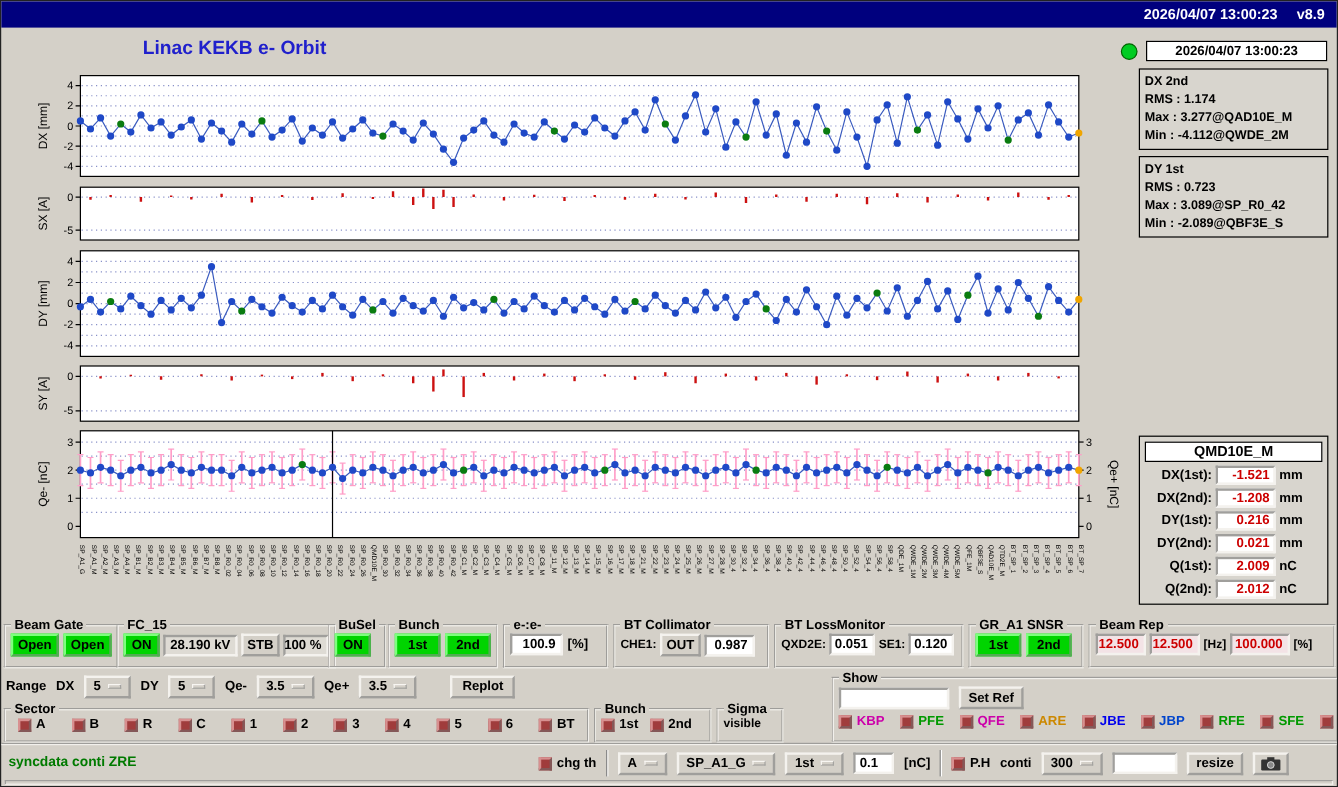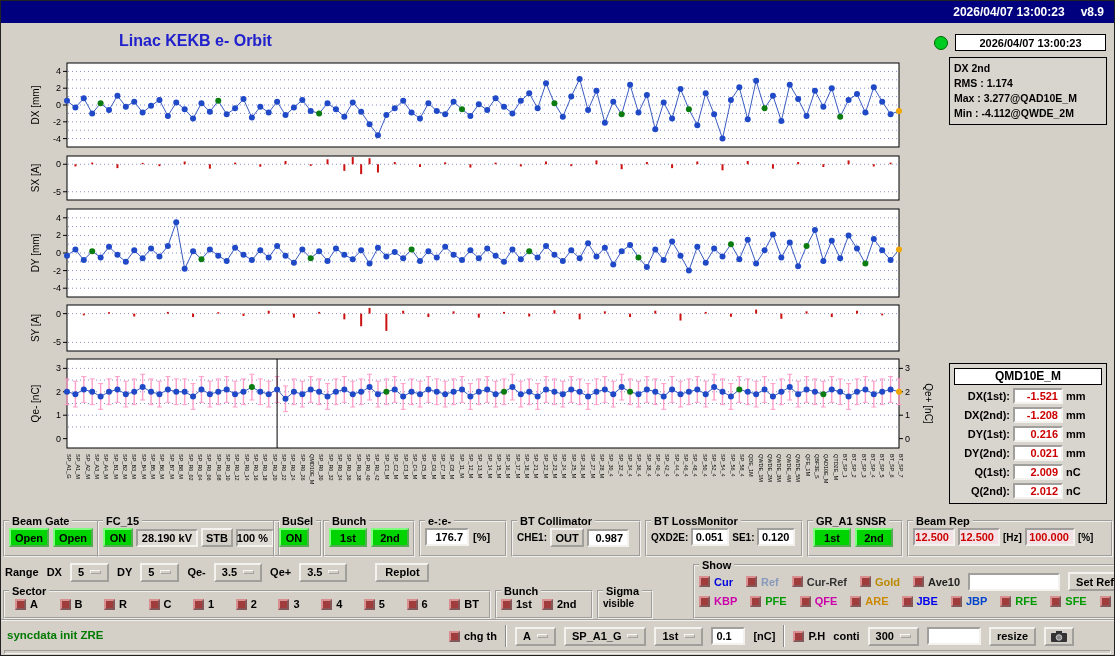--- a/index.html
+++ b/index.html
@@ -83,20 +83,26 @@
 <div class="page-title">Linac KEKB e- Orbit</div>
 <div class="status-led"></div>
 <div class="timestamp-box">2026/04/07 13:00:23</div>
 
 <div id="stats">
     <div class="statbox">
       <div class="stat-title">DX 2nd</div>
       <div class="stat-row">RMS : 1.174</div>
       <div class="stat-row">Max : 3.277@QAD10E_M</div>
       <div class="stat-row">Min : -4.112@QWDE_2M</div>
+    </div>
+    <div class="statbox">
+      <div class="stat-title">DY 1st</div>
+      <div class="stat-row">RMS : 0.723</div>
+      <div class="stat-row">Max : 3.089@SP_R0_42</div>
+      <div class="stat-row">Min : -2.089@QBF3E_S</div>
     </div>
   </div>
 <div id="monitor">
   <div class="mon-title">QMD10E_M</div>
   <div id="mon-rows">
       <div class="mon-row">
         <span class="mon-label">DX(1st):</span>
         <span class="mon-value">-1.521</span>
         <span class="mon-unit">mm</span>
       </div>
@@ -1019,21 +1025,21 @@
   <legend>Bunch</legend>
   <div class="row">
     <span class="btn green" style="width:38px">1st</span>
     <span class="btn green" style="width:38px">2nd</span>
   </div>
 </fieldset>
 
 <fieldset class="grp" style="left:418px;top:514px;width:88px;height:42px">
   <legend>e-:e-</legend>
   <div class="row">
-    <span class="sunk" style="width:44px">176.7</span>
+    <span class="sunk" style="width:44px">100.9</span>
     <span class="lab">[%]</span>
   </div>
 </fieldset>
 
 <fieldset class="grp" style="left:510px;top:514px;width:130px;height:42px">
   <legend>BT Collimator</legend>
   <div class="row" style="gap:3px">
     <span class="lab small">CHE1:</span>
     <span class="btn" style="width:34px">OUT</span>
     <span class="sunk" style="width:42px">0.987</span>
@@ -1161,42 +1167,20 @@
 <fieldset class="grp" style="left:596px;top:584px;width:56px;height:34px">
   <legend>Sigma</legend>
   <div class="row">
       <span class="lab small">visible</span>
     </div>
 </fieldset>
 
 <fieldset class="grp" style="left:692px;top:558px;width:552px;height:60px">
   <legend>Show</legend>
   <div class="row" style="gap:8px">
-    <span id="show-row1-checks">
-        <span class="chk-item">
-          <span class="chk"></span>
-          <span class="chk-lab" style="color: rgb(0, 0, 221);">Cur</span>
-        </span>
-        <span class="chk-item">
-          <span class="chk"></span>
-          <span class="chk-lab" style="color: rgb(136, 153, 187);">Ref</span>
-        </span>
-        <span class="chk-item">
-          <span class="chk"></span>
-          <span class="chk-lab" style="color: rgb(51, 51, 51);">Cur-Ref</span>
-        </span>
-        <span class="chk-item">
-          <span class="chk"></span>
-          <span class="chk-lab" style="color: rgb(187, 136, 0);">Gold</span>
-        </span>
-        <span class="chk-item">
-          <span class="chk"></span>
-          <span class="chk-lab" style="color: rgb(34, 34, 34);">Ave10</span>
-        </span>
-      </span>
     <input class="sunken-input" style="width: 92px;" value="">
     <span class="btn">Set Ref</span>
   </div>
   <div class="row" id="show-row2" style="margin-top:4px;gap:13px">
       <span class="chk-item">
         <span class="chk"></span>
         <span class="chk-lab" style="color: rgb(204, 0, 170);">KBP</span>
       </span>
       <span class="chk-item">
         <span class="chk"></span>
@@ -1227,21 +1211,21 @@
         <span class="chk-lab" style="color: rgb(0, 153, 0); text-align: center;">SFE</span>
       </span>
       <span class="chk-item">
         <span class="chk"></span>
         <span class="chk-lab" style="color: rgb(204, 136, 0);">ZRE</span>
       </span>
     </div>
 </fieldset>
 
 <div class="statusbar">
-  <span class="status-msg">syncdata init ZRE</span>
+  <span class="status-msg">syncdata conti ZRE</span>
   <div class="status-cluster">
     <span class="chk-item">
       <span class="chk"></span>
       <span class="chk-lab">chg th</span>
     </span>
     <span class="sep"></span>
     <span class="optmenu">
         <span>A</span>
         <span class="optbar"></span>
       </span>

